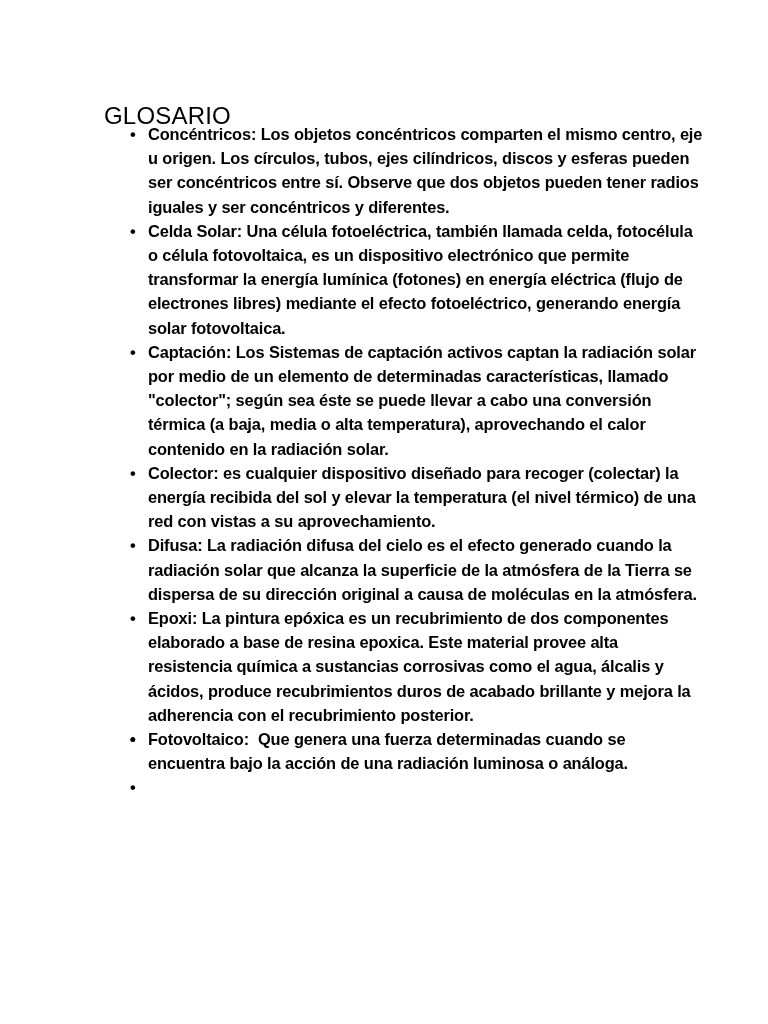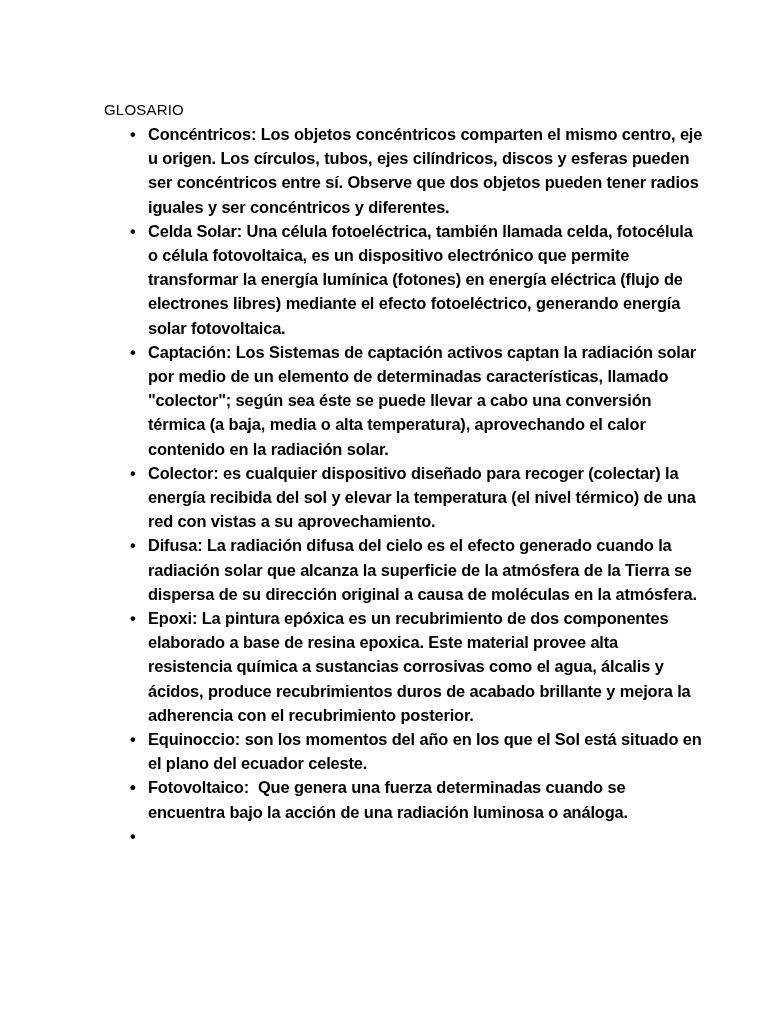--- a/index.html
+++ b/index.html
@@ -20,21 +20,21 @@
     position: relative;
     width: 768px;
     height: 1024px;
     background: #ffffff;
     box-sizing: border-box;
   }
   .doc-title {
     position: absolute;
     left: 104px;
     top: 89px;
-    font-size: 15px;
+    font-size: 24px;
     font-weight: 400;
     line-height: 22px;
     letter-spacing: 0.2px;
     white-space: nowrap;
   }
   .glossary-list {
     position: absolute;
     left: 104px;
     top: 122px;
     width: 600px;
@@ -104,21 +104,20 @@
       <span class="item-text">Difusa: La radiación difusa del cielo es el efecto generado cuando la radiación solar que alcanza la superficie de la atmósfera de la Tierra se dispersa de su dirección original a causa de moléculas en la atmósfera.</span>
     </li>
 
     <li class="glossary-item">
       <span class="bullet-marker">•</span>
       <span class="item-text">Epoxi: La pintura epóxica es un recubrimiento de dos componentes elaborado a base de resina epoxica. Este material provee alta resistencia química a sustancias corrosivas como el agua, álcalis y ácidos, produce recubrimientos duros de acabado brillante y mejora la adherencia con el recubrimiento posterior.</span>
     </li>
 
     <li class="glossary-item">
       <span class="bullet-marker">•</span>
-      <span class="item-text">Equinoccio: son los momentos del año en los que el Sol está situado en el plano del ecuador celeste.</span>
     </li>
 
     <li class="glossary-item">
       <span class="bullet-marker">•</span>
     </li>
 
     <li class="glossary-item">
       <span class="bullet-marker">•</span>
       <span class="item-text">Fotovoltaico:  Que genera una fuerza determinadas cuando se encuentra bajo la acción de una radiación luminosa o análoga.</span>
     </li>

